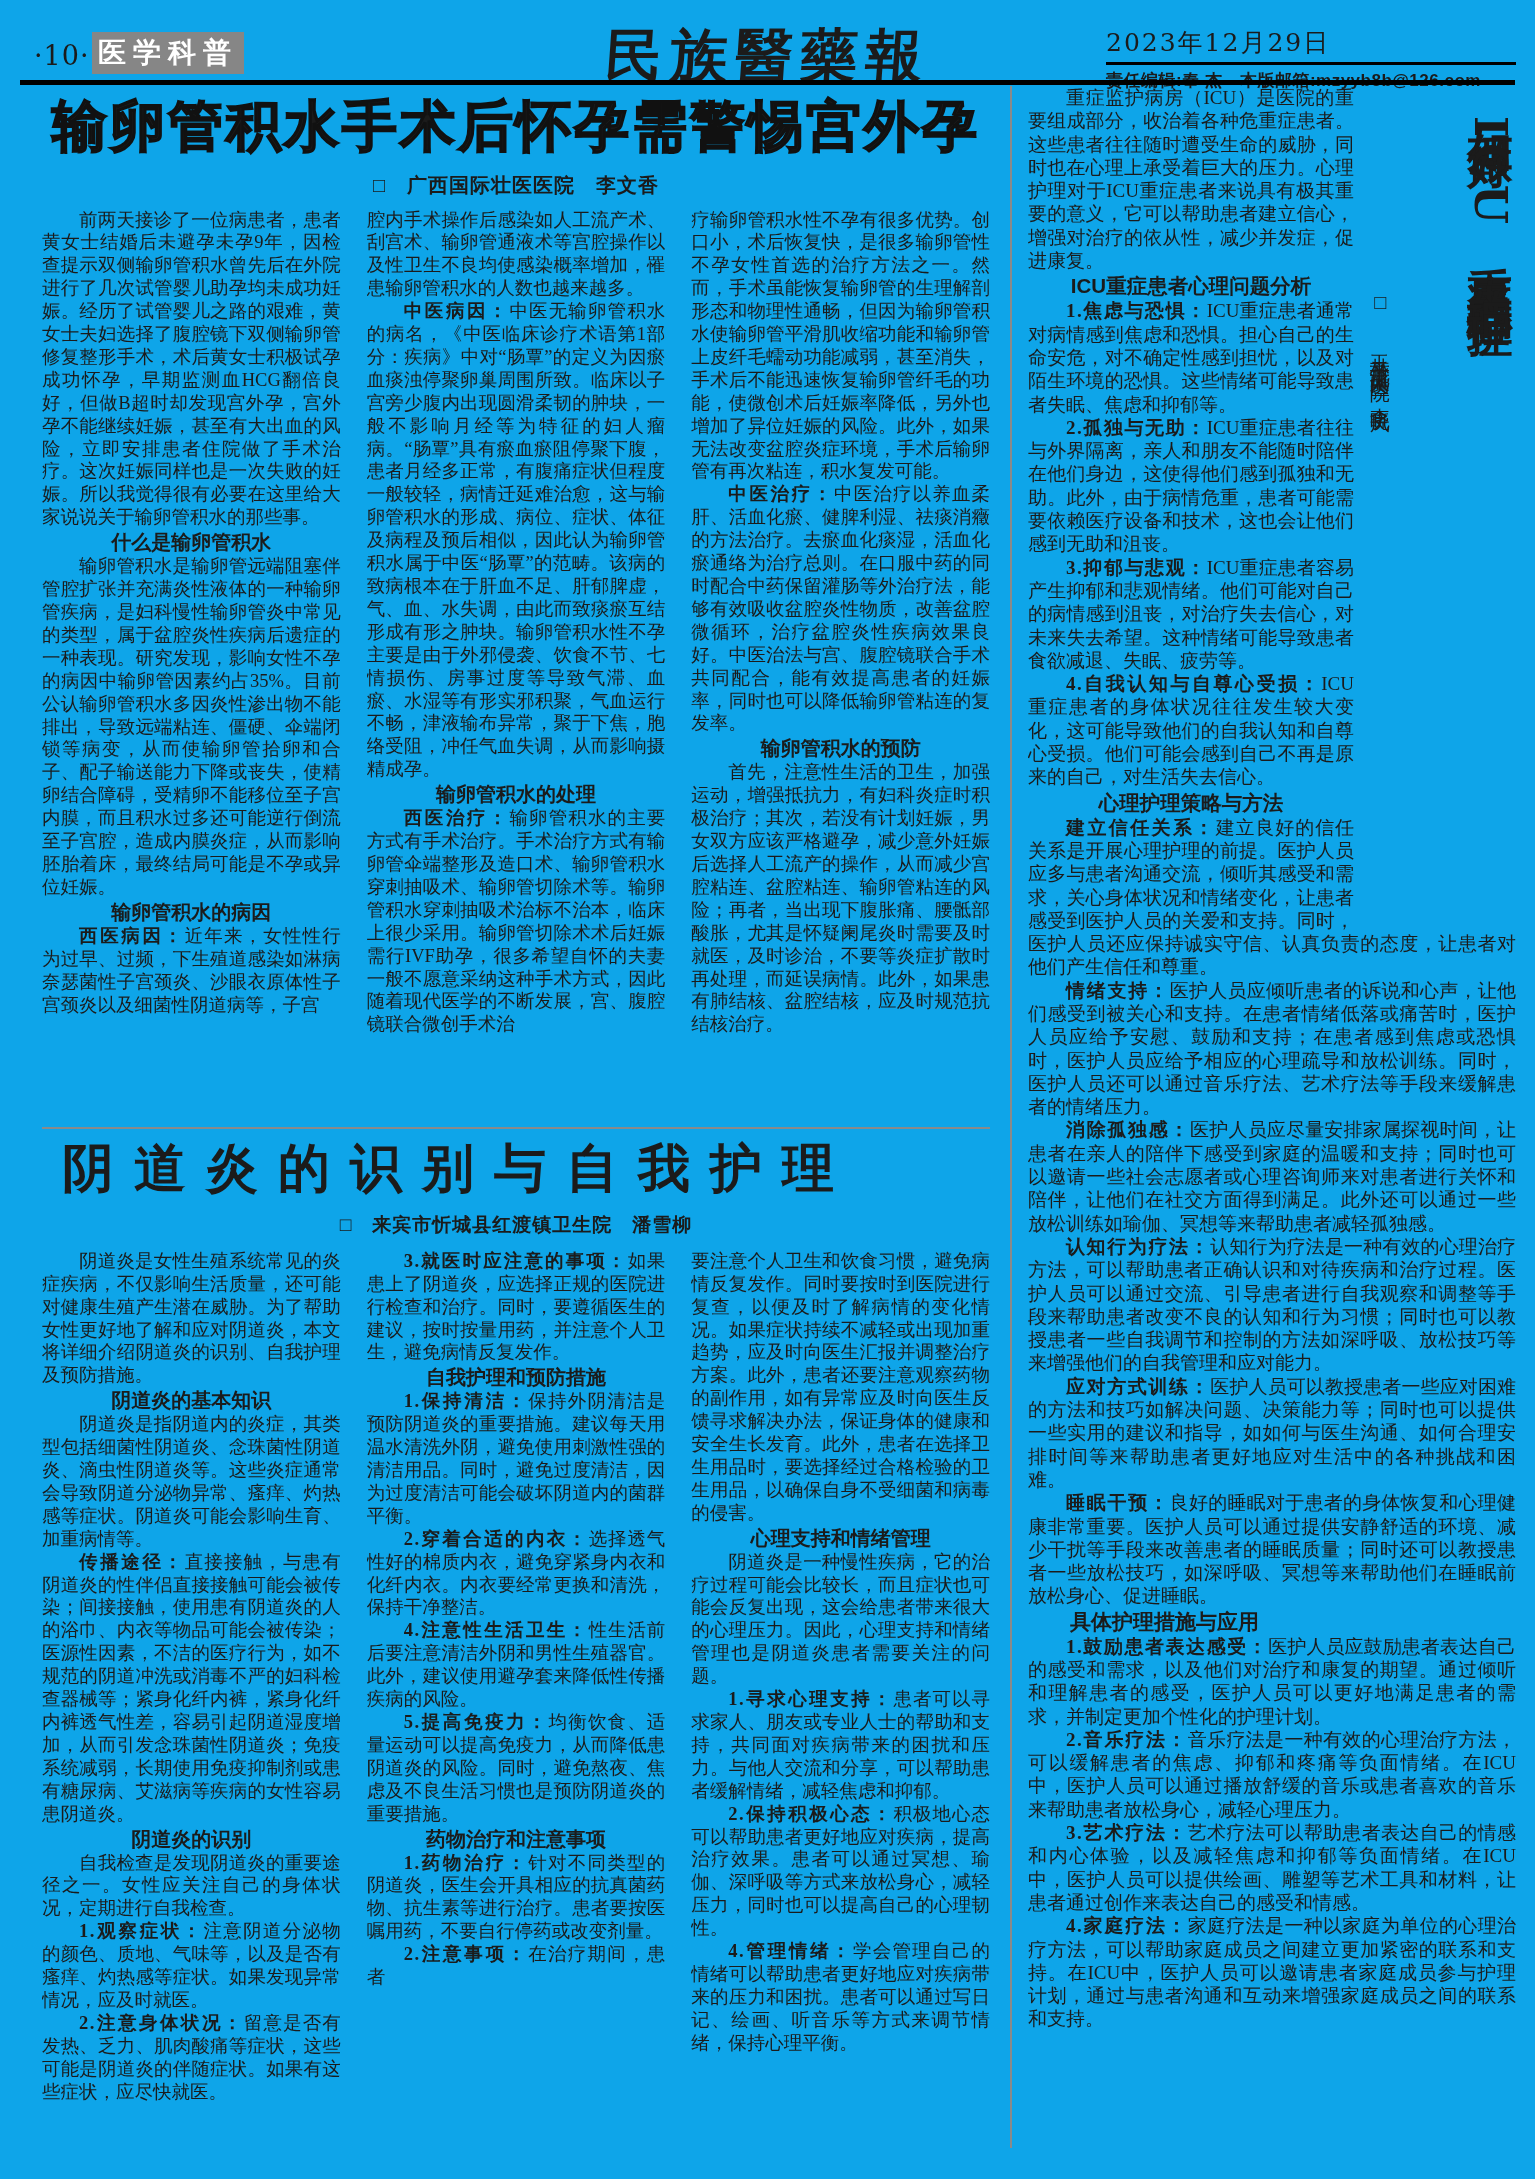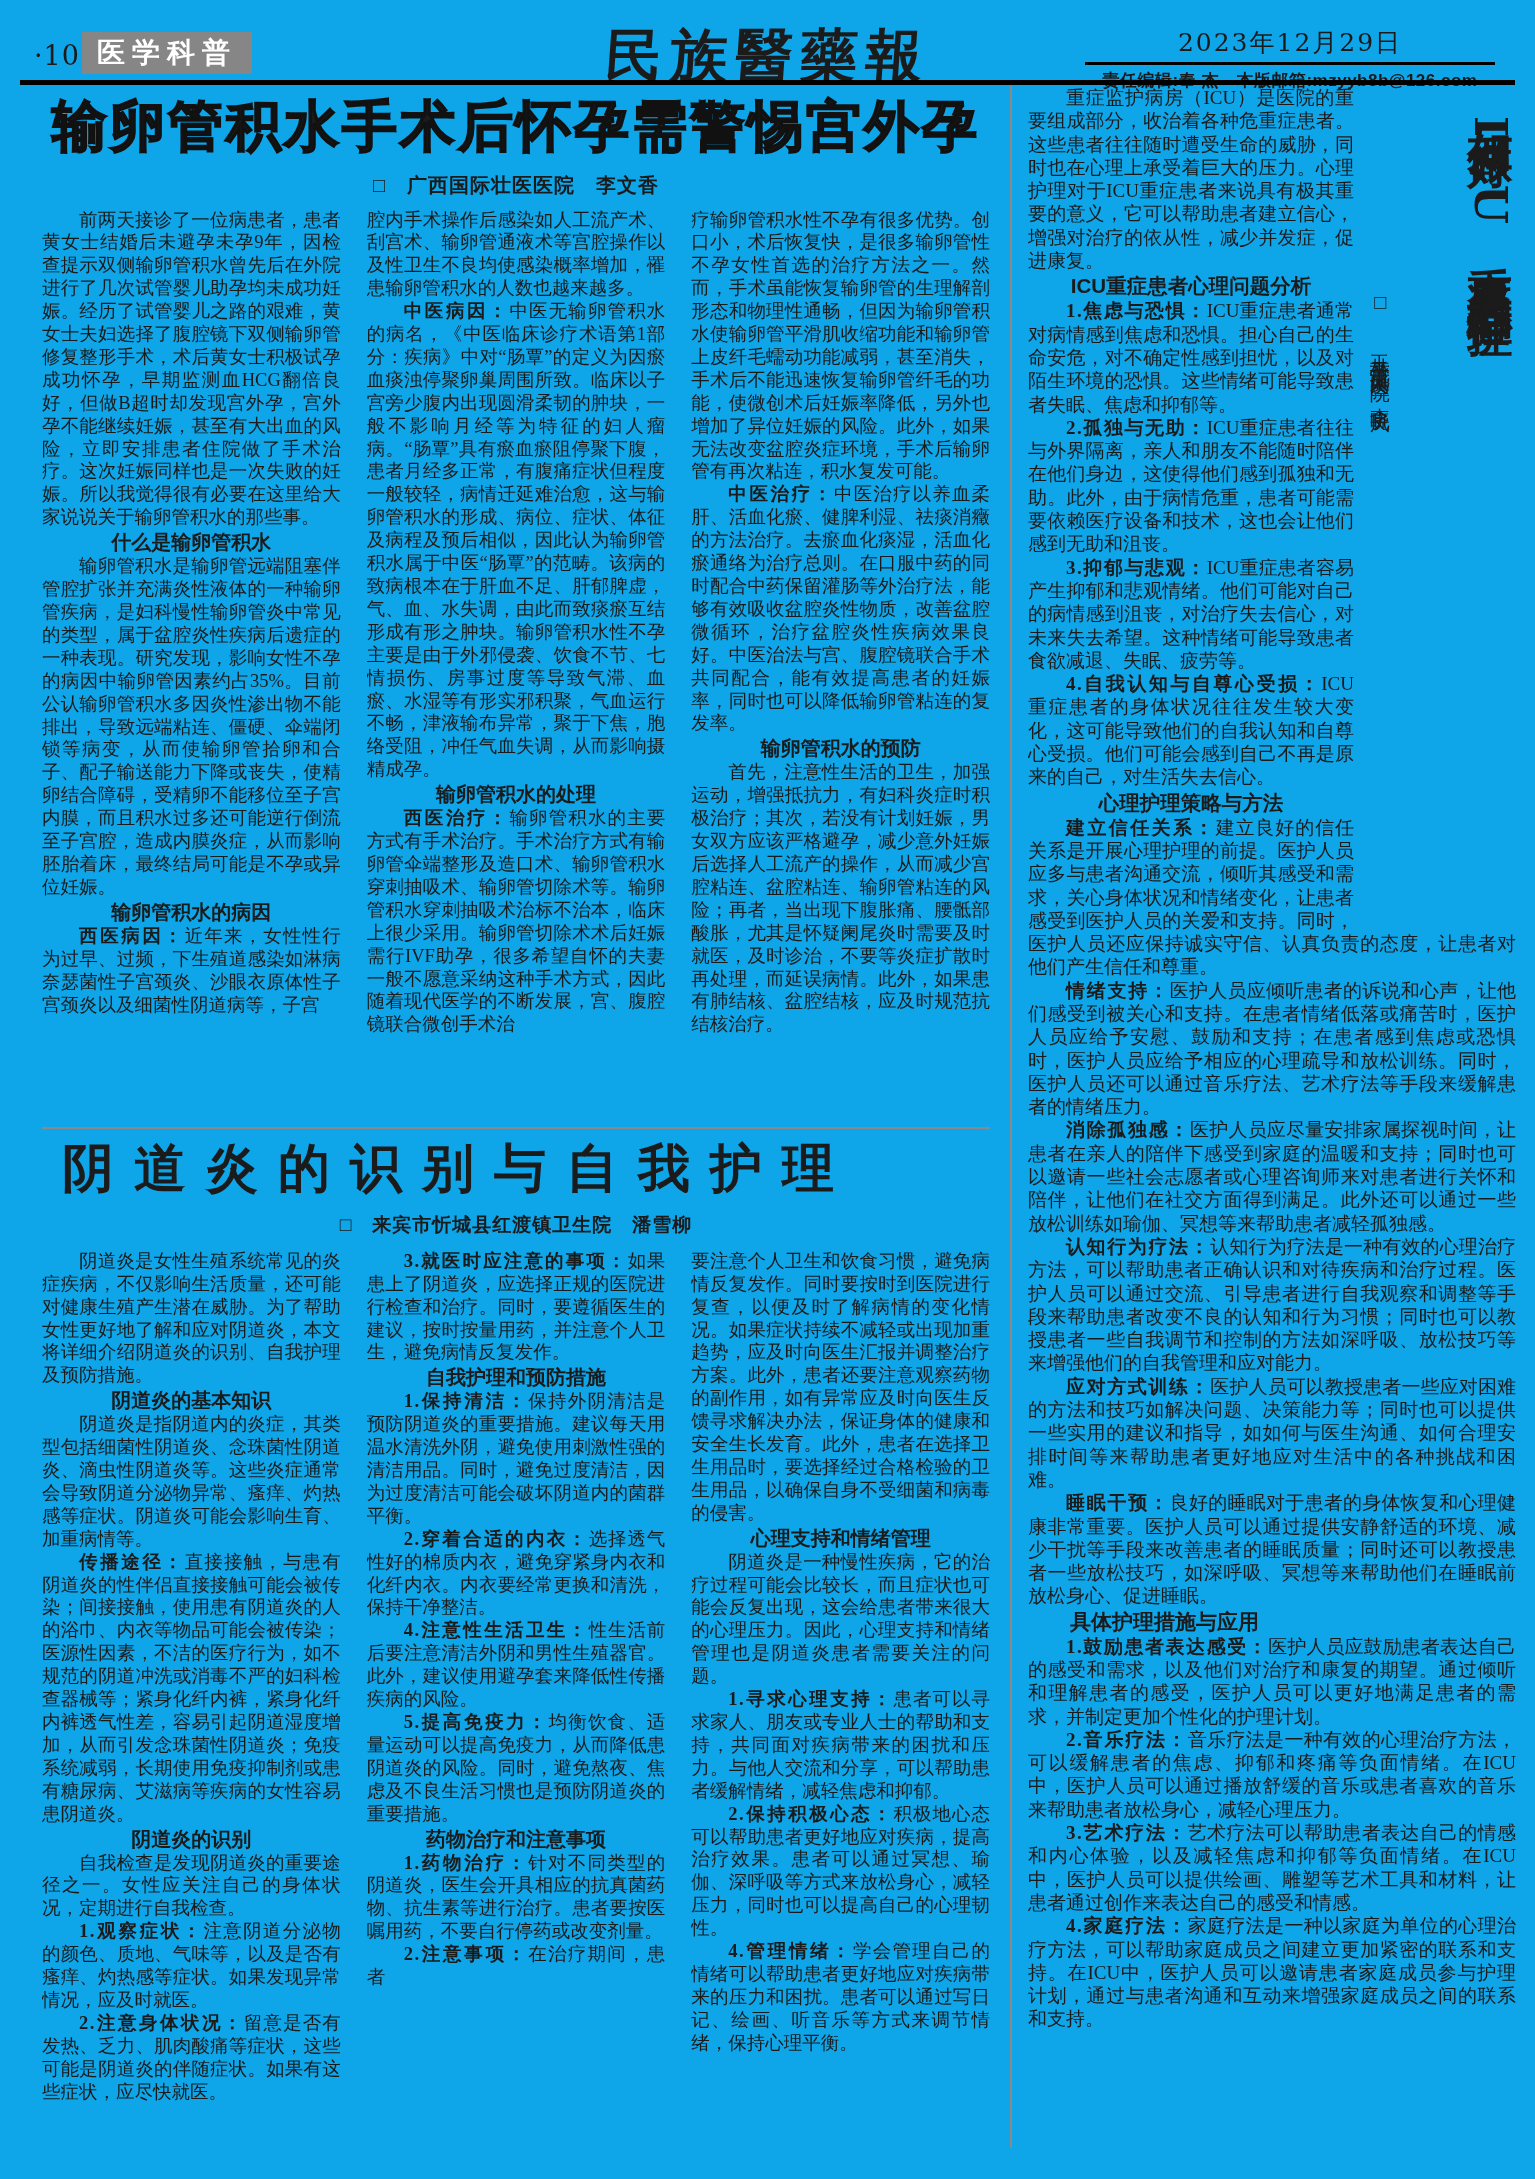--- a/index.html
+++ b/index.html
@@ -1,25 +1,25 @@
 <!DOCTYPE html>
 <html><head>
 <meta charset="utf-8">
 <style>
   html,body{margin:0;padding:0;background:#dededa;}
   .sheet{position:relative;width:1535px;height:2179px;background:#0ea5e9;overflow:hidden;
          font-family:"Liberation Serif","DejaVu Serif",serif;color:#1b1b1b;}
   
   .pageno{position:absolute;left:34px;top:40px;font-size:27px;letter-spacing:1px;font-family:"DejaVu Serif",serif;}
-  .badge{position:absolute;left:82px;top:32px;background:#868686;color:#fff;
+  .badge{position:absolute;left:92px;top:32px;background:#868686;color:#fff;
          font-family:"Liberation Sans","DejaVu Sans",sans-serif;font-weight:bold;
-         font-size:28px;line-height:1;padding:7px 15px;letter-spacing:7px;}
+         font-size:28px;line-height:1;padding:7px 6px;letter-spacing:7px;}
   .masthead{position:absolute;left:50%;top:18px;transform:translateX(-50%) skewX(-4deg);
             font-size:57px;font-weight:bold;letter-spacing:8px;font-family:"DejaVu Serif",serif;white-space:nowrap;}
-  .hdr-right{position:absolute;right:40px;top:26px;width:410px;text-align:center;}
+  .hdr-right{position:absolute;right:19px;top:26px;width:410px;text-align:left;}
   .hdr-date{font-size:25px;letter-spacing:2px;font-family:"DejaVu Serif",serif;}
   .hdr-rule{border:0;border-top:3px solid #000;margin:3px 0 4px 0;}
   .hdr-editor{font-size:17px;font-weight:bold;font-family:"Liberation Sans","DejaVu Sans",sans-serif;letter-spacing:0.5px;}
   .rule-thick{position:absolute;left:20px;right:20px;top:80px;height:5px;background:#000;}
   
   .para{margin:0;text-indent:2em;text-align:justify;}
   .para.cont{text-indent:0;}
   .col-heading{font-family:"Liberation Sans","DejaVu Sans",sans-serif;font-weight:bold;
                text-align:center;margin:1px 0;}
   .col-heading.left{text-align:left;text-indent:2em;}

